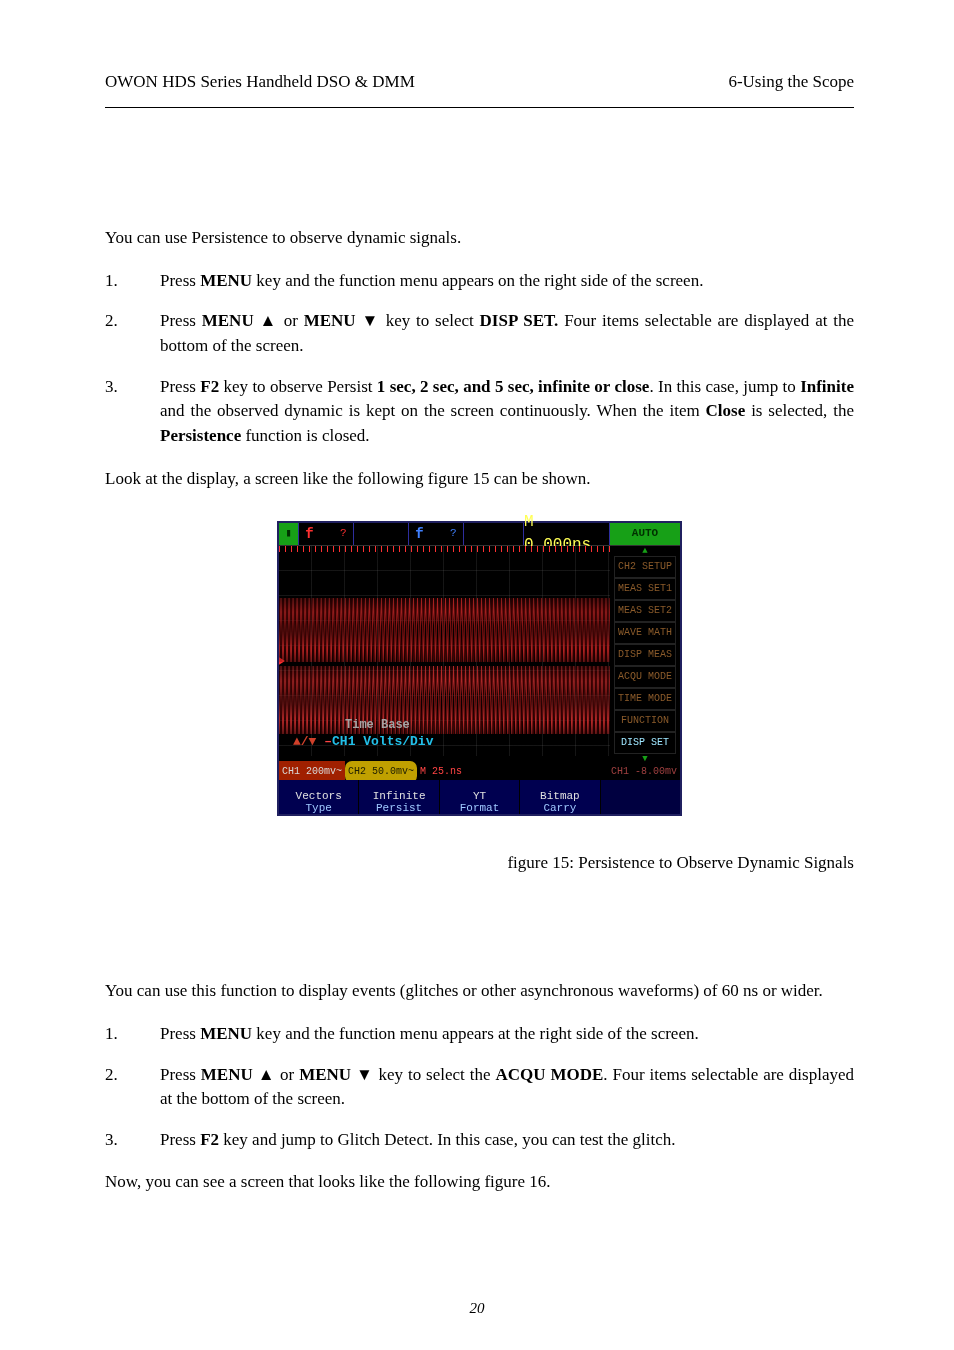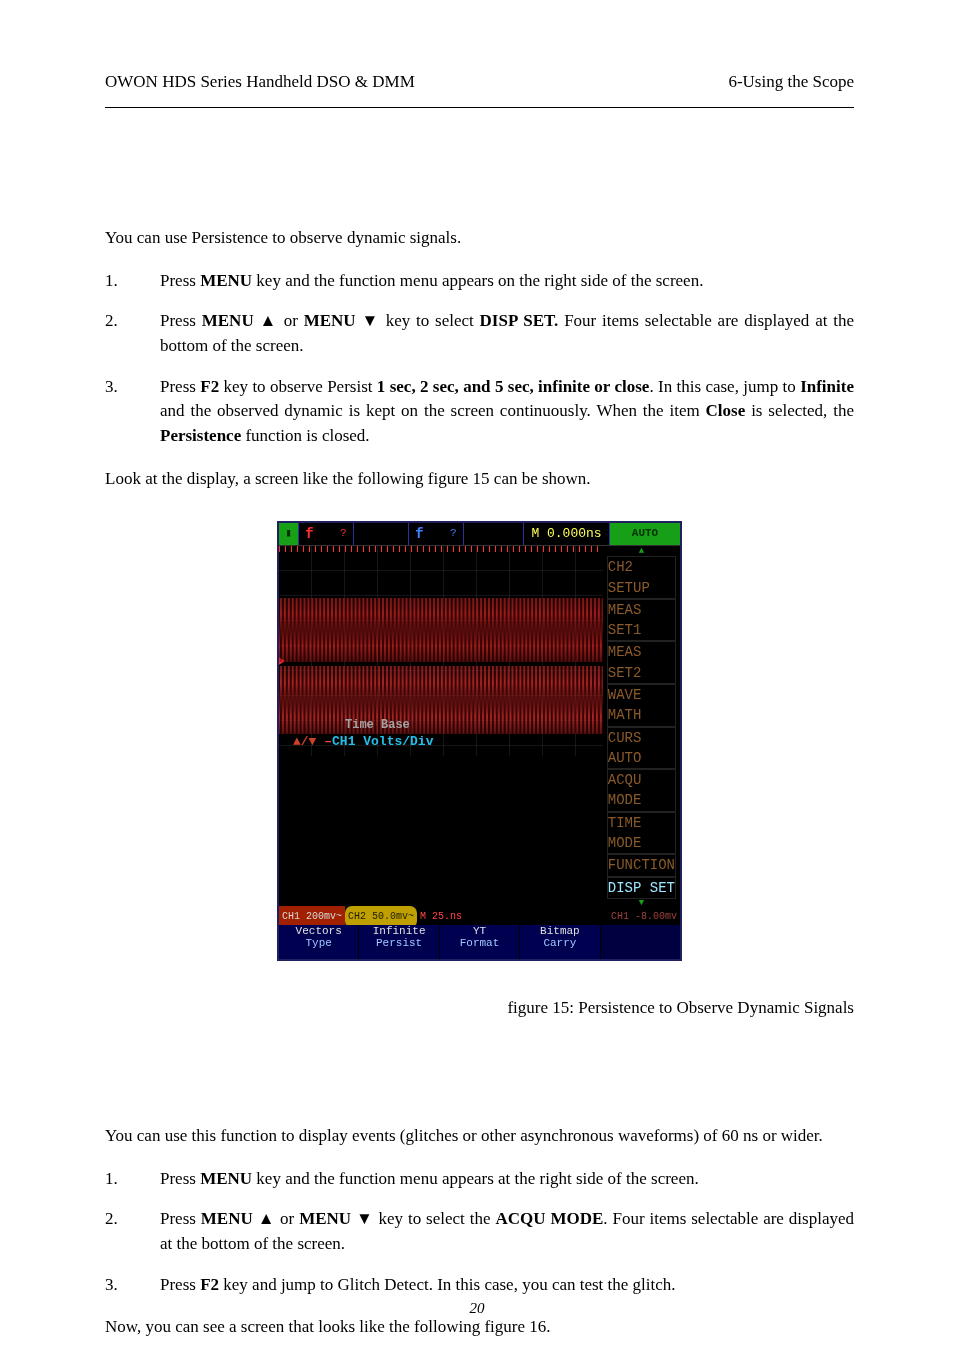--- a/index.html
+++ b/index.html
@@ -87,21 +87,21 @@
   .top-seg.dim { color: #555588; }
   .top-seg .ficon {
     font-weight: bold;
     font-size: 14px;
   }
   .top-mtime {
     flex: 0 0 85px;
     display:flex;align-items:center;justify-content:center;
     color: #ffff55;
     border-right: 1px solid #2e2e9e;
-    font-size:13px;
+    font-size:16px;
   }
   .top-auto {
     flex: 0 0 70px;
     display:flex;align-items:center;justify-content:center;
     background: #17a017;
     color: #003000;
     font-weight: bold;
     font-size:11px;
   }
   .scope-body {
@@ -163,21 +163,21 @@
     display:flex;align-items:center;justify-content:center;
     color:#17a017;
     font-size:9px;
   }
   .side-item {
     flex: 0 0 20px;
     display:flex;align-items:center;justify-content:center;
     color:#8a5a2a;
     border:1px solid #222;
     margin:0 4px;
-    font-size:14px;
+    font-size:10px;
     letter-spacing:0px;
     background:#000;
   }
   .side-item.active {
     color:#9fe6ff;
   }
   .status-row {
     display:flex;
     height:16px;
     background:#000;
@@ -193,21 +193,21 @@
   .fkeys {
     display:flex;
     height:34px;
   }
   .fkey {
     flex:1;
     box-sizing:border-box;
     display:flex;
     flex-direction:column;
     align-items:center;
-    justify-content:flex-start;
+    justify-content:flex-end;
     background:#000050;
     color:#9fc8ff;
     font-size:11px;
     line-height:1.1;
     border-left:1px solid #000;
   }
   .fkey:first-child{border-left:none;}
   .fkey .top { color:#e0e0e0; }
   .fkey.empty { background:#000040; }
   .figure-caption {
@@ -311,21 +311,21 @@
           <div class="timebase-label">Time Base</div>
           <div class="volts-label"><span class="triangles">▲/▼</span> <span style="color:#ff4444">–</span><span>CH1 Volts/Div</span></div>
         </div>
 
         <div class="side-menu">
           <div class="side-arrow-up">▲</div>
           <div class="side-item">CH2 SETUP</div>
           <div class="side-item">MEAS SET1</div>
           <div class="side-item">MEAS SET2</div>
           <div class="side-item">WAVE MATH</div>
-          <div class="side-item">CURS AUTO</div>
+          <div class="side-item">DISP MEAS</div>
           <div class="side-item">ACQU MODE</div>
           <div class="side-item">TIME MODE</div>
           <div class="side-item">FUNCTION</div>
           <div class="side-item active">DISP SET</div>
           <div class="side-arrow-down">▼</div>
         </div>
       </div>
       
       <div class="status-row">
         <span class="status-seg red">CH1 200mv~</span>

